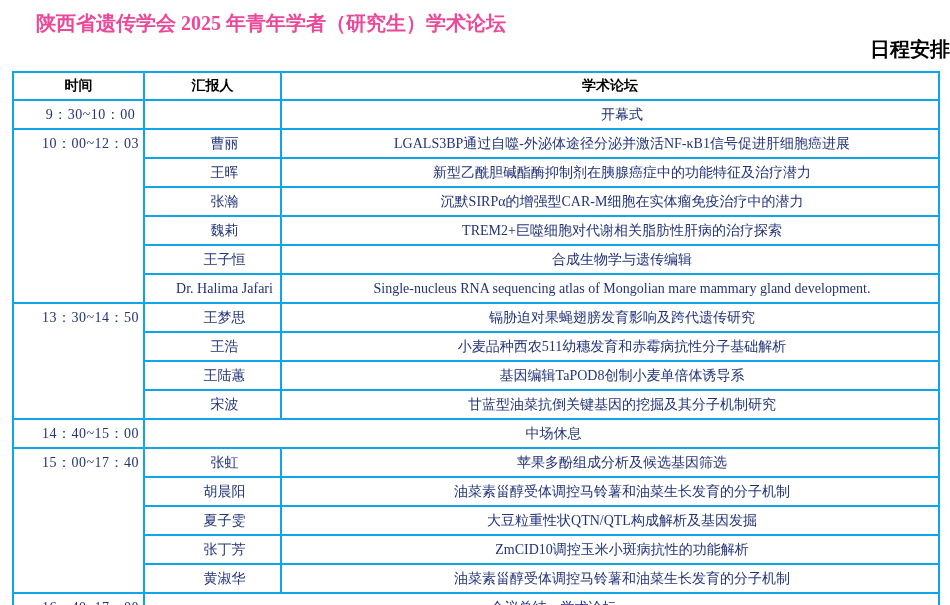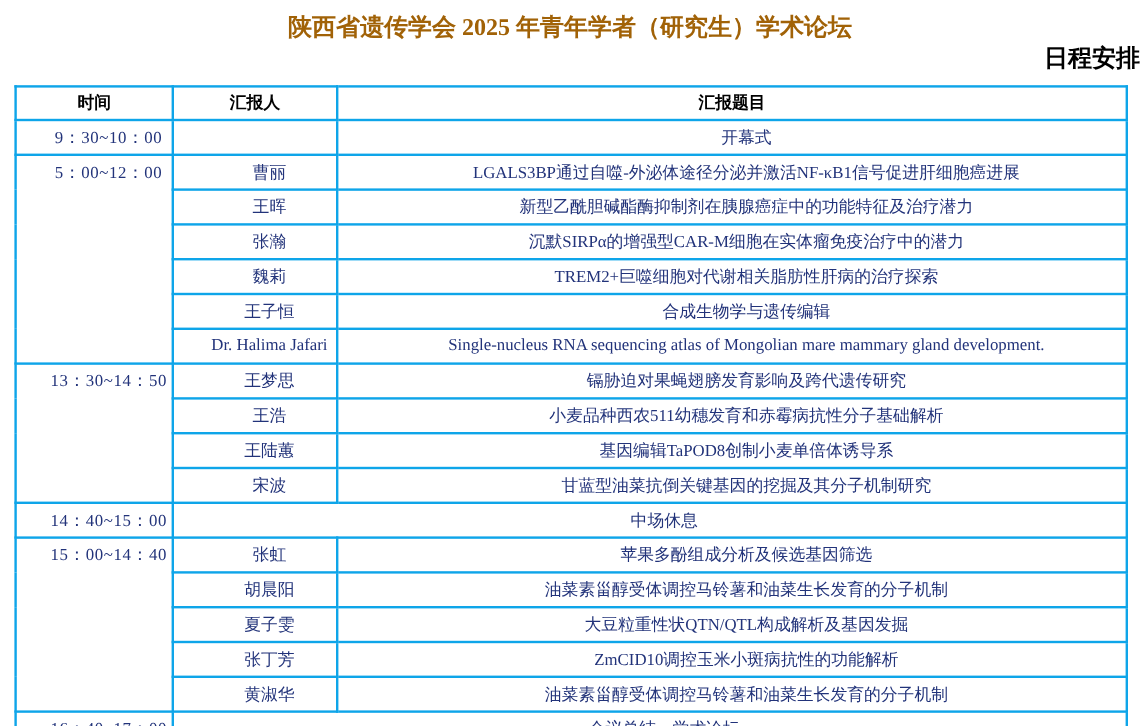--- a/index.html
+++ b/index.html
@@ -15,25 +15,25 @@
   }
   .doc {
     position: relative;
     width: 950px;
     height: 605px;
     overflow: hidden;
     background: #ffffff;
   }
   .doc-title {
     margin-top: 10px;
-    text-align: center;
     font-size: 20px;
     line-height: 26px;
     font-weight: bold;
-    color: #a16207;
+    color: #ec4899;
+    padding-left: 36px;
   }
   .doc-subtitle {
     text-align: right;
     font-size: 20px;
     line-height: 26px;
     font-weight: bold;
     color: #000000;
   }
   table.schedule {
     border-collapse: collapse;
@@ -85,30 +85,30 @@
   <table class="schedule">
     <colgroup>
       <col class="c-time">
       <col class="c-presenter">
       <col class="c-title">
     </colgroup>
     <tbody>
       <tr>
         <th>时间</th>
         <th>汇报人</th>
-        <th>汇报题目</th>
+        <th>学术论坛</th>
       </tr>
 
     <tr>
           <td class="time-cell" rowspan="1">9：30~10：00</td>
           <td></td>
           <td>开幕式</td>
         </tr>
         <tr>
-          <td class="time-cell vtop" rowspan="6">5：00~12：00</td>
+          <td class="time-cell vtop" rowspan="6">10：00~12：03</td>
           <td>曹丽</td>
           <td>LGALS3BP通过自噬-外泌体途径分泌并激活NF-κB1信号促进肝细胞癌进展</td>
         </tr>
         <tr>
           <td>王晖</td>
           <td>新型乙酰胆碱酯酶抑制剂在胰腺癌症中的功能特征及治疗潜力</td>
         </tr>
         <tr>
           <td>张瀚</td>
           <td>沉默SIRPα的增强型CAR-M细胞在实体瘤免疫治疗中的潜力</td>
@@ -140,21 +140,21 @@
         </tr>
         <tr>
           <td>宋波</td>
           <td>甘蓝型油菜抗倒关键基因的挖掘及其分子机制研究</td>
         </tr>
         <tr>
           <td class="time-cell" rowspan="1">14：40~15：00</td>
           <td colspan="2">中场休息</td>
         </tr>
         <tr>
-          <td class="time-cell vtop" rowspan="5">15：00~14：40</td>
+          <td class="time-cell vtop" rowspan="5">15：00~17：40</td>
           <td>张虹</td>
           <td>苹果多酚组成分析及候选基因筛选</td>
         </tr>
         <tr>
           <td>胡晨阳</td>
           <td>油菜素甾醇受体调控马铃薯和油菜生长发育的分子机制</td>
         </tr>
         <tr>
           <td>夏子雯</td>
           <td>大豆粒重性状QTN/QTL构成解析及基因发掘</td>

